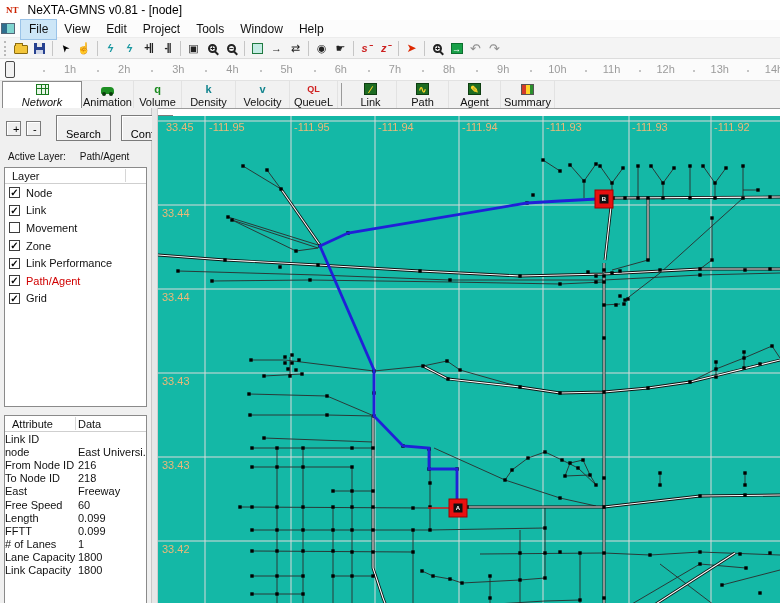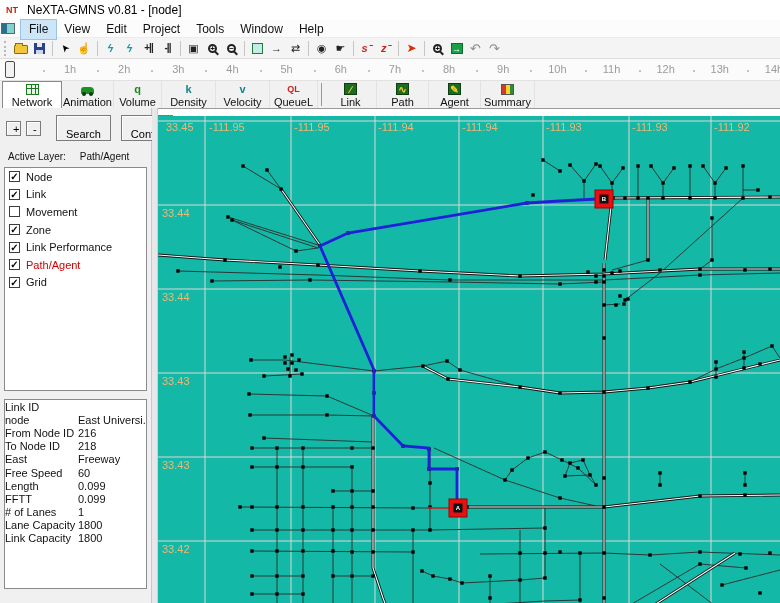--- a/index.html
+++ b/index.html
@@ -2,21 +2,21 @@
 <html><head>
 <meta charset="utf-8">
 <style>
   *{box-sizing:border-box}
   html,body{margin:0;padding:0}
   body{width:780px;height:603px;position:relative;overflow:hidden;background:#fff;
        font-family:"Liberation Sans",sans-serif;font-size:12px;color:#111}
 
   
   .titlebar{height:20px;display:flex;align-items:center;padding-left:6px;background:#fff}
-  .nt-logo{color:#cc2200;font-weight:bold;font-size:9px;margin-right:9px;font-family:Liberation Sans, sans-serif}
+  .nt-logo{color:#cc2200;font-weight:bold;font-size:9px;margin-right:9px;font-family:Liberation Serif, serif}
   .win-title{font-size:12px;color:#000}
 
   
   .menubar{height:18px;display:flex;align-items:center;background:#fcfcfc;border-bottom:1px solid #ececec;padding-left:1px}
   .menu-doc-icon{width:14px;height:11px;margin-right:6px;background:linear-gradient(90deg,#2e6e8e 0 40%,#7fd4cf 40% 100%);border:1px solid #567}
   .menu-item{padding:2px 8px 3px 8px;color:#111;cursor:default}
   .menu-item.active{background:#cde6f7;outline:1px solid #9ac3e8}
 
   
   .toolbar{height:21px;background:#f4f4f4;border-bottom:1px solid #dcdcdc;display:flex;align-items:center;padding-left:3px}
@@ -189,21 +189,21 @@
       </span>
     </span>
 </div>
 
 <div class="timeline">
   <span class="tl-thumb"></span>
   <span id="timeline-labels"><span class="tl-label" style="left: 70px;">1h</span><span class="tl-dot" style="left: 43px;"></span><span class="tl-label" style="left: 124.15px;">2h</span><span class="tl-dot" style="left: 97.15px;"></span><span class="tl-label" style="left: 178.3px;">3h</span><span class="tl-dot" style="left: 151.3px;"></span><span class="tl-label" style="left: 232.45px;">4h</span><span class="tl-dot" style="left: 205.45px;"></span><span class="tl-label" style="left: 286.6px;">5h</span><span class="tl-dot" style="left: 259.6px;"></span><span class="tl-label" style="left: 340.75px;">6h</span><span class="tl-dot" style="left: 313.75px;"></span><span class="tl-label" style="left: 394.9px;">7h</span><span class="tl-dot" style="left: 367.9px;"></span><span class="tl-label" style="left: 449.05px;">8h</span><span class="tl-dot" style="left: 422.05px;"></span><span class="tl-label" style="left: 503.2px;">9h</span><span class="tl-dot" style="left: 476.2px;"></span><span class="tl-label" style="left: 557.35px;">10h</span><span class="tl-dot" style="left: 530.35px;"></span><span class="tl-label" style="left: 611.5px;">11h</span><span class="tl-dot" style="left: 584.5px;"></span><span class="tl-label" style="left: 665.65px;">12h</span><span class="tl-dot" style="left: 638.65px;"></span><span class="tl-label" style="left: 719.8px;">13h</span><span class="tl-dot" style="left: 692.8px;"></span><span class="tl-label" style="left: 773.95px;">14h</span><span class="tl-dot" style="left: 746.95px;"></span></span>
 </div>
 
 <div class="tabbar" id="tabbar">
-    <span class="tab selected" style="width: 60px;">
+    <span class="tab selected" style="width: 80px; font-style: italic;">
       <span class="tabicon">
         <span class="ti-grid"></span>
       </span>
       <span>Network</span>
     </span>
     <span class="tab" style="width: 52px;">
       <span class="tabicon">
         <span class="ti-car"></span>
       </span>
       <span>Animation</span>
@@ -256,20 +256,21 @@
     <button class="btn-xs">+</button>
     <button class="btn-xs">-</button>
     <button class="btn">Search</button>
     <button class="btn">Config</button>
   </div>
   <div class="active-layer">
     <span>Active Layer:</span>
     <span class="val">Path/Agent</span>
   </div>
   <div class="listbox">
+    <div class="lb-header">Layer</div>
     <div class="layers-body" id="layers-body">
         <div class="layer-row">
           <span class="cb">✓</span>
           <span class="layer-label">Node</span>
         </div>
         <div class="layer-row">
           <span class="cb">✓</span>
           <span class="layer-label">Link</span>
         </div>
         <div class="layer-row">
@@ -288,20 +289,24 @@
           <span class="cb">✓</span>
           <span class="layer-label hl">Path/Agent</span>
         </div>
         <div class="layer-row">
           <span class="cb">✓</span>
           <span class="layer-label">Grid</span>
         </div>
       </div>
   </div>
   <div class="attrbox listbox" style="margin-left:4px">
+    <div class="attr-header">
+      <span class="c1">Attribute</span>
+      <span class="c2">Data</span>
+    </div>
     <div id="attr-body">
         <div class="attr-row">
           <span class="c1">Link ID</span>
           <span class="c2"></span>
         </div>
         <div class="attr-row">
           <span class="c1">node</span>
           <span class="c2">East Universi...</span>
         </div>
         <div class="attr-row">

